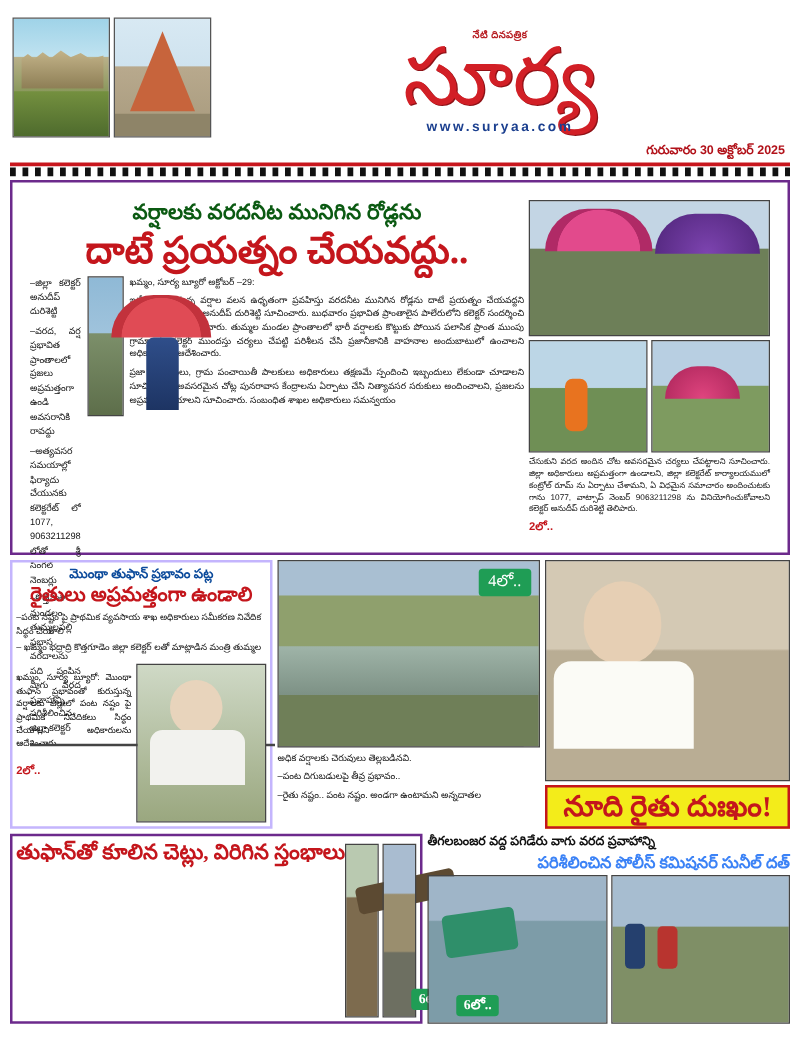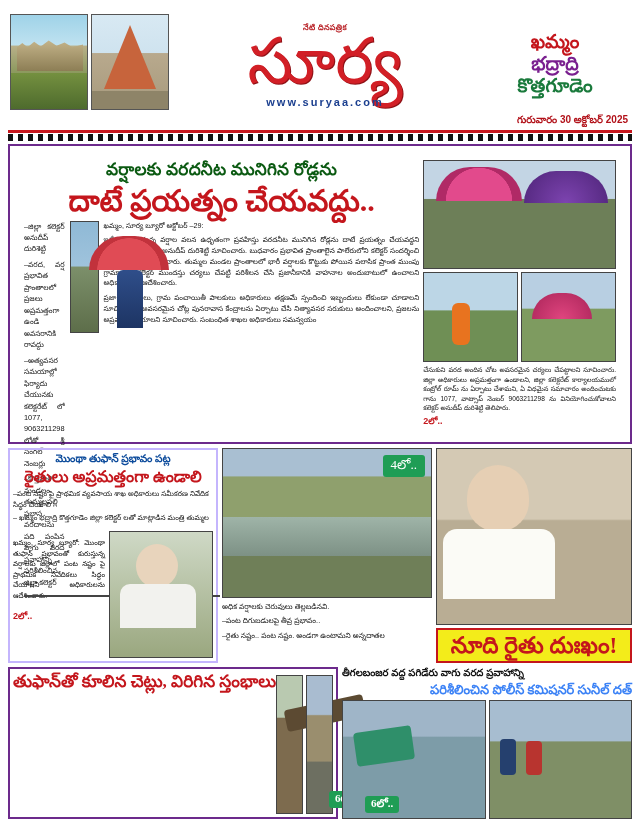--- a/index.html
+++ b/index.html
@@ -279,25 +279,20 @@
       <div class="photo ph-fort"></div>
       <div class="photo ph-temple"></div>
     </div>
 
     <div class="mast-center">
       <div class="mast-tagline">నేటి దినపత్రిక</div>
       <div class="mast-title">సూర్య</div>
       <div class="mast-url">www.suryaa.com</div>
     </div>
 
-    <div class="mast-right">
-      <div>ఖమ్మం</div>
-      <div>భద్రాద్రి</div>
-      <div>కొత్తగూడెం</div>
-    </div>
   </div>
 
   <div class="date-strip">గురువారం  30 అక్టోబర్ 2025</div>
   <div class="rule-thick"></div>
   <div class="rule-dots"></div>
 
   <div class="lead">
     <div class="lead-left">
       <div class="kicker">వర్షాలకు వరదనీట మునిగిన రోడ్లను</div>
       <div class="headline">దాటే ప్రయత్నం చేయవద్దు..</div>

